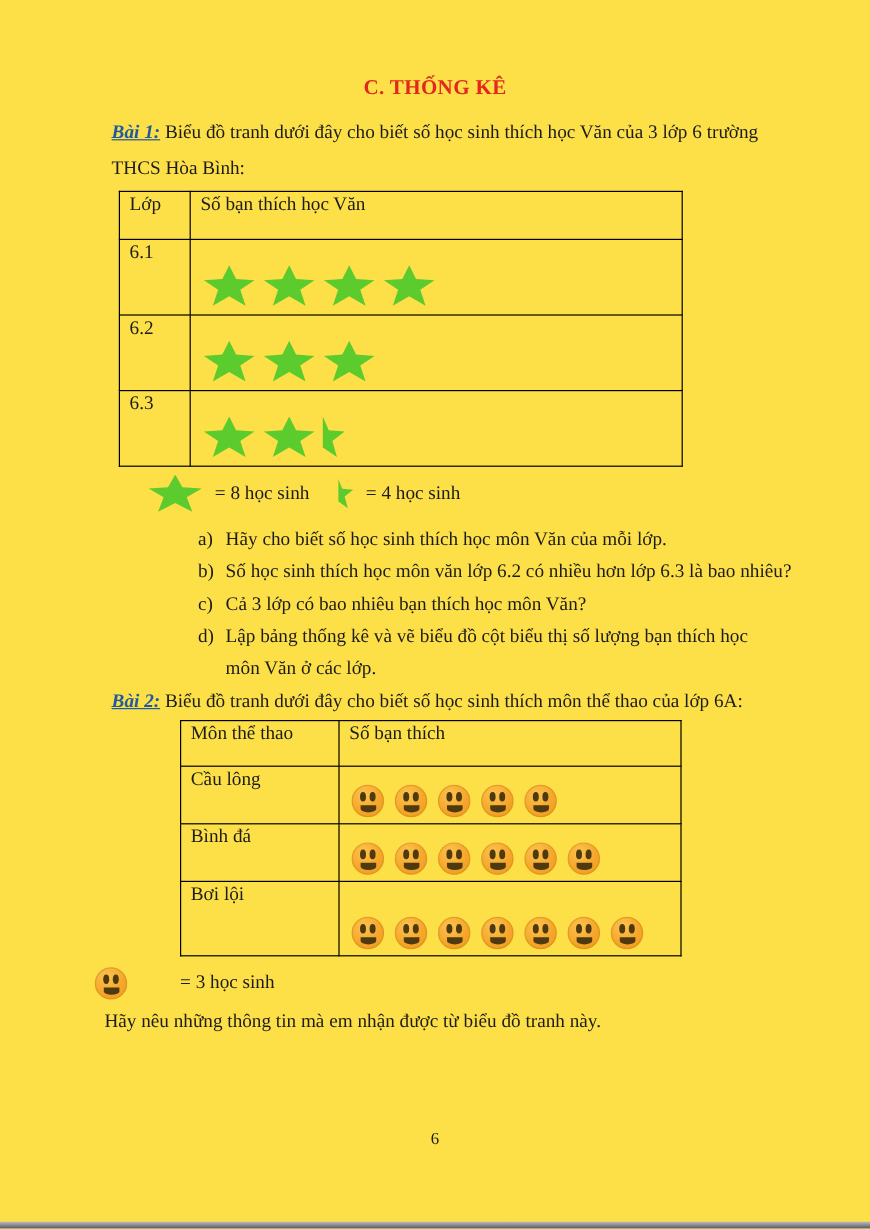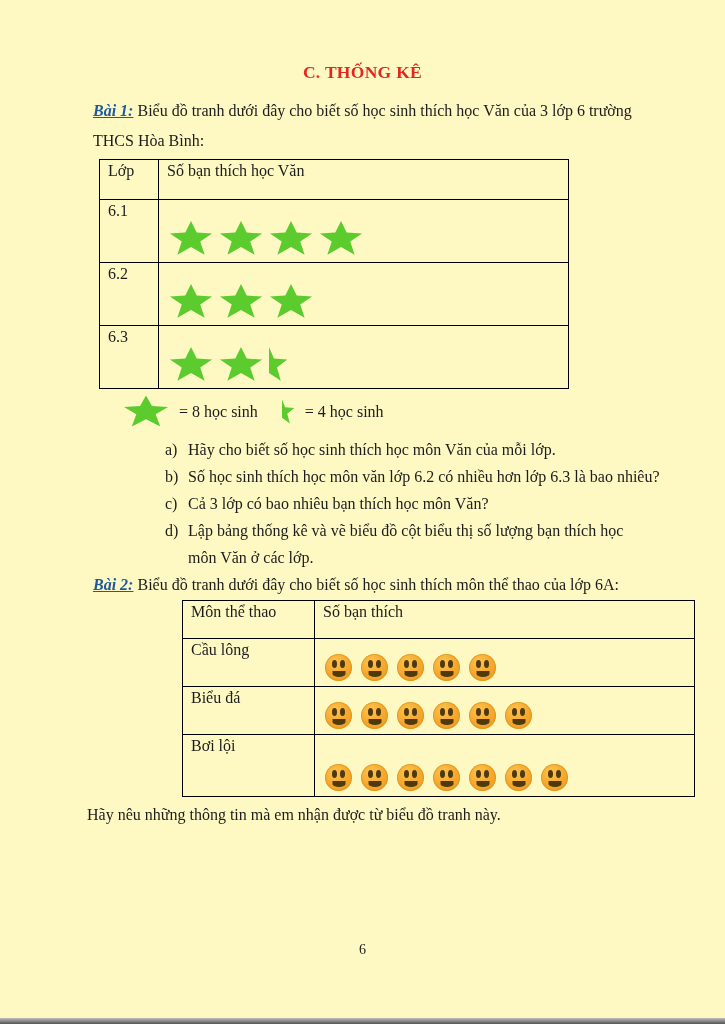--- a/index.html
+++ b/index.html
@@ -1,17 +1,17 @@
 <!DOCTYPE html>
 <html style="--title-red: #e3261e; --label-blue: #1f5aa0; --star-green: #5bcb2e; --smiley-orange: #f5a62b;"><head>
 <meta charset="utf-8">
 <style>
   html,body{margin:0;padding:0;background:#ffffff;}
   .page{
-    width:725px;height:1024px;position:relative;background:#fef9c3;overflow:hidden;
+    width:725px;height:1024px;position:relative;background:#fde047;overflow:hidden;
     font-family:"Liberation Serif","DejaVu Serif",serif;color:#1c1c1c;font-size:16px;
   }
   .content{padding:0 60px 0 93px;}
   .doc-title{
     text-align:center;margin-top:62px;font-weight:bold;font-size:17.5px;
     color:var(--title-red,#e3261e);letter-spacing:.3px;
   }
   .para{margin:13px 0 0 0;line-height:30px;}
   .ex-label{
     color:var(--label-blue,#1f5aa0);font-weight:bold;font-style:italic;
@@ -40,21 +40,21 @@
   .legend-item .star-shape{width:46px;height:33px;}
   .legend-item .half-star{width:13px;height:26px;}
   .legend-item .half-star .star-shape{width:26px;height:26px;margin-left:-13px;}
   .legend-text{margin-left:10px;}
   
   .questions{margin:6px 0 0 72px;}
   .q-item{display:flex;line-height:27px;}
   .q-label{width:23px;flex:none;}
   
   .p2{margin-top:3px;line-height:22px;}
-  .t2{margin:4px 0 0 89px;width:513px;border-radius:29px;}
+  .t2{margin:4px 0 0 57px;width:418px;border-radius:29px;}
   .t2 col.c1{width:132px;}
   .t2 tr.hdr{height:38px;}
   .t2 tr.picto-row{height:48px;}
   .t2 tr.picto-row:last-child{height:62px;}
   .t2 .icon-row{gap:9px;}
   .smiley{
     position:relative;display:inline-block;width:27px;height:27px;border-radius:50%;
     background:radial-gradient(circle at 38% 30%,#fdc44e 0%,var(--smiley-orange,#f5a62b) 55%,#ec9a1c 100%);
     box-shadow:inset 0 0 0 1px rgba(210,140,25,.55);
   }
@@ -225,21 +225,21 @@
                 </span>
                 <span class="smiley">
                   <span class="eye eye-l"></span>
                   <span class="eye eye-r"></span>
                   <span class="mouth"></span>
                 </span>
               </span>
             </td>
           </tr>
           <tr class="picto-row">
-            <td class="label-cell">Biểu đá</td>
+            <td class="label-cell">Bình đá</td>
             <td class="icon-cell">
               <span class="icon-row">
                 <span class="smiley">
                   <span class="eye eye-l"></span>
                   <span class="eye eye-r"></span>
                   <span class="mouth"></span>
                 </span>
                 <span class="smiley">
                   <span class="eye eye-l"></span>
                   <span class="eye eye-r"></span>
@@ -306,19 +306,27 @@
                   <span class="eye eye-l"></span>
                   <span class="eye eye-r"></span>
                   <span class="mouth"></span>
                 </span>
               </span>
             </td>
           </tr>
         </tbody>
     </table>
 
+    <div class="legend2">
+      <span class="smiley">
+        <span class="eye eye-l"></span>
+        <span class="eye eye-r"></span>
+        <span class="mouth"></span>
+      </span>
+      <span class="legend-text">= 3 học sinh</span>
+    </div>
 
     <div class="final-line">Hãy nêu những thông tin mà em nhận được từ biểu đồ tranh này.</div>
   </div>
 
   <div class="page-number">6</div>
   <div class="bottom-strip"></div>
 </div>
 
 </body></html>

